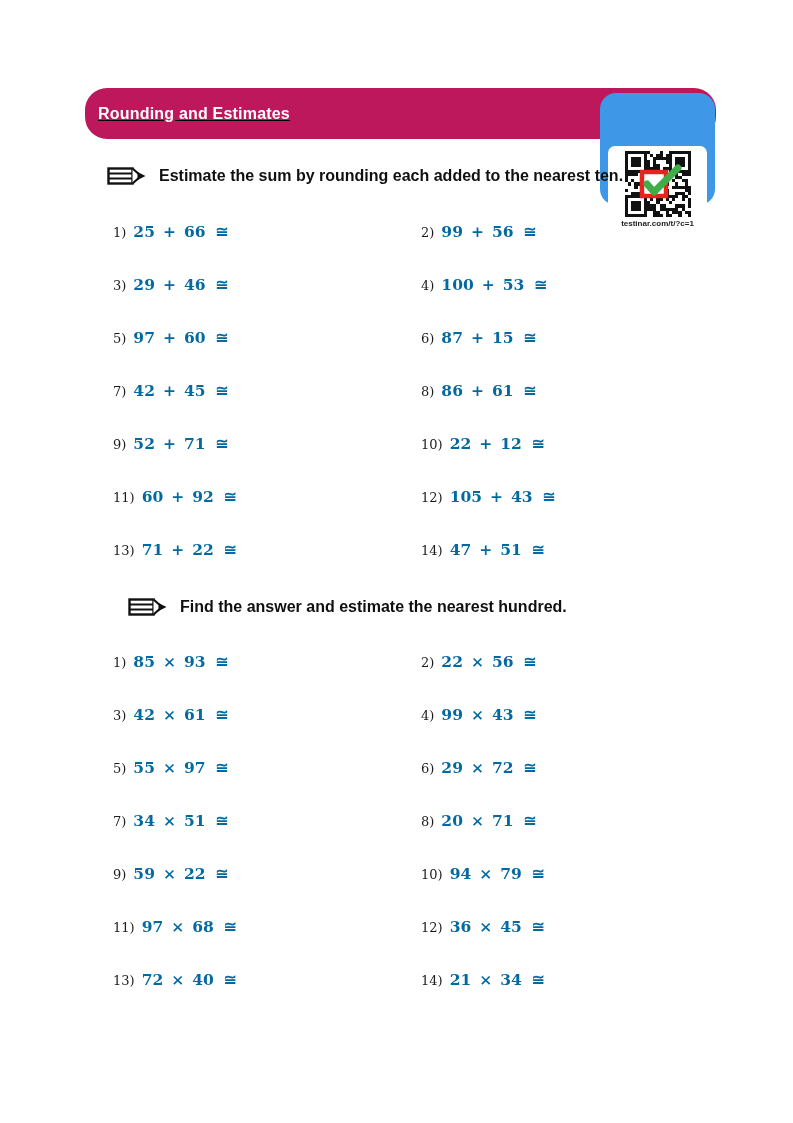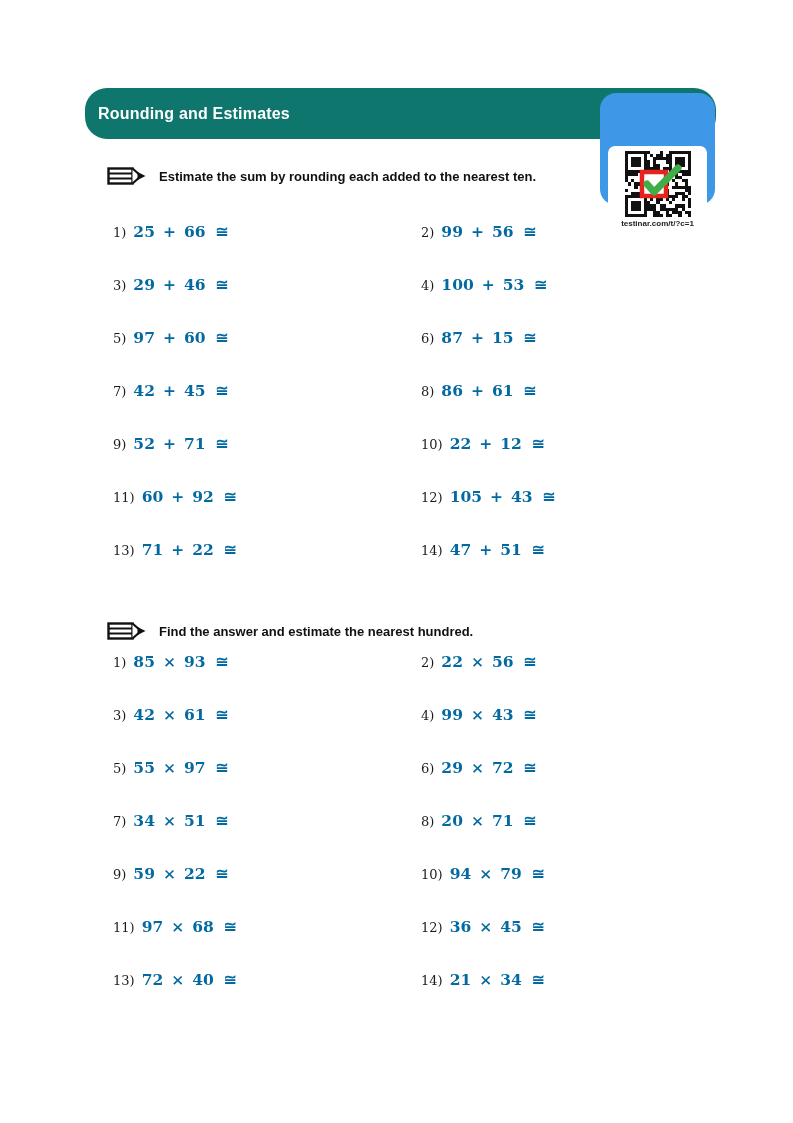--- a/index.html
+++ b/index.html
@@ -26,23 +26,23 @@
     display:flex; flex-direction:column; align-items:center;margin-top:44px;
   }
   .qr-svg { width:70px; height:66px; margin-top:5px; }
   .qr-label { font-size:8px; font-weight:bold; color:#222; margin-top:2px; white-space:nowrap; }
   .qr-overlay { position:absolute; left:28px; top:14px; width:50px; height:46px; pointer-events:none; }
 
   
   .instruction {
     position:absolute; left:107px; display:flex; align-items:center; gap:12px;
   }
-  .instruction-text { font-size:13px; font-weight:bold; color:#101010; }
+  .instruction-text { font-size:16px; font-weight:bold; color:#101010; }
   .instr-1 { top:163px; }
-  .instr-2 { top:618px; }
+  .instr-2 { top:594px;margin-left:21px; }
   .pencil { width:40px; height:26px; flex:0 0 auto; }
 
   
   .problem-grid {
     position:absolute; left:113px; width:620px;
     display:grid; grid-template-columns:308px 1fr; grid-auto-rows:53px;
     align-items:center;
   }
   .grid-1 { top:205px; }
   .grid-2 { top:635px; }
@@ -55,21 +55,21 @@
     font-family:"DejaVu Serif", serif; font-size:15.5px; font-weight:bold; color:#0369a1;
   }
   .p-eq .op { margin:0 8px; }
   .p-eq .approx { margin-left:10px; font-weight:bold; }
 </style>
 </head>
 <body>
 
 <div class="page">
 
-  <div class="banner" style="background: #0f766e;">
+  <div class="banner" style="background: #be185d; text-decoration: underline;">
     <span class="banner-title" style="color: rgb(255, 255, 255);">Rounding and Estimates</span>
   </div>
 
   <div class="qr-block" style="background: rgb(63, 151, 232);">
     <div class="qr-inner">
       <svg class="qr-svg" id="qr-svg" viewBox="0 0 21 21" shape-rendering="crispEdges">
           <rect x="0" y="0" width="1" height="1" fill="#111111"></rect>
           <rect x="1" y="0" width="1" height="1" fill="#111111"></rect>
           <rect x="2" y="0" width="1" height="1" fill="#111111"></rect>
           <rect x="3" y="0" width="1" height="1" fill="#111111"></rect>

